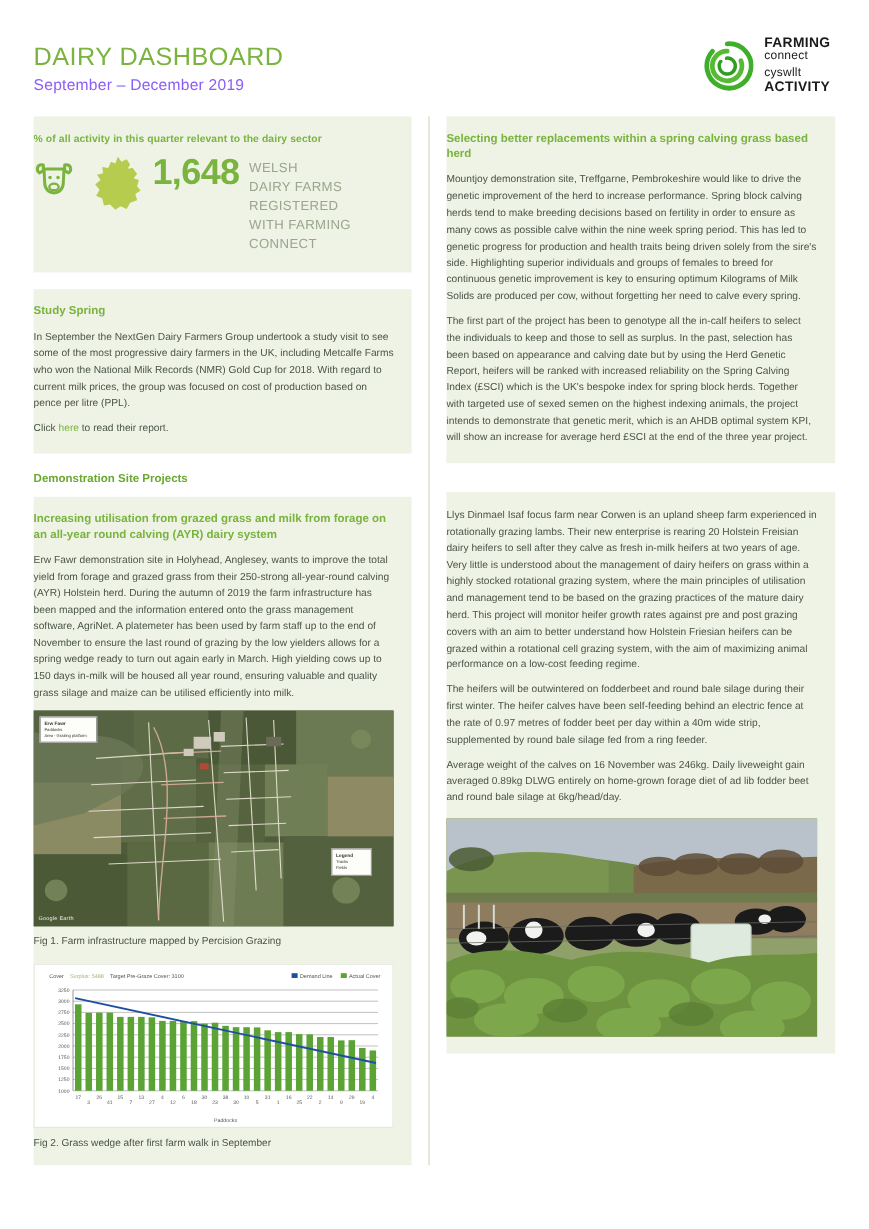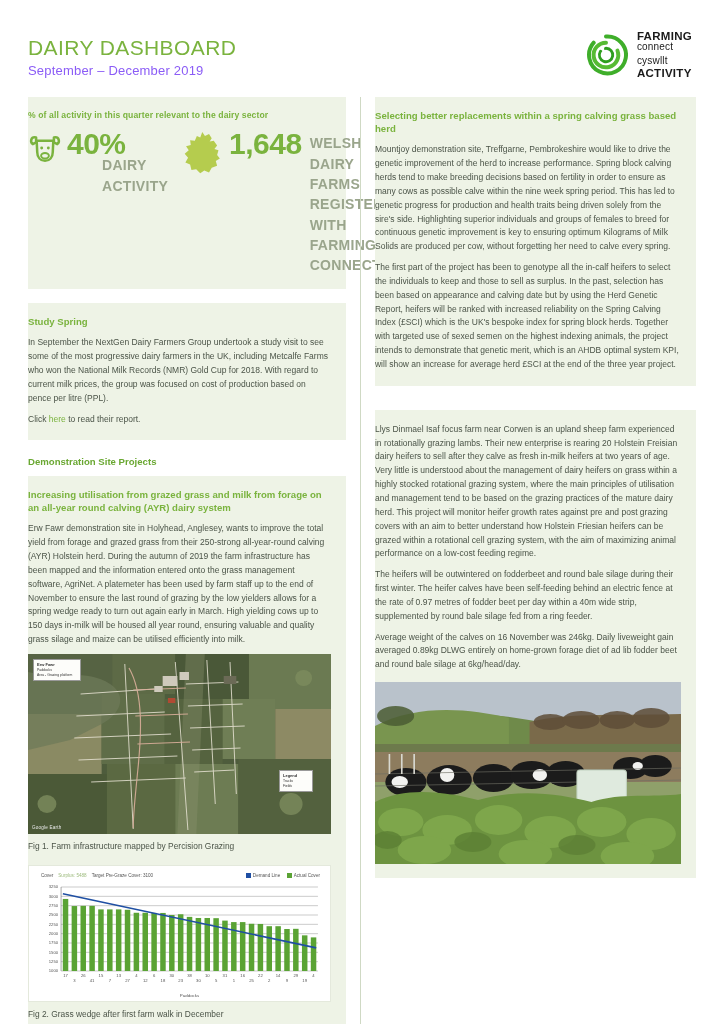--- a/index.html
+++ b/index.html
@@ -36,21 +36,21 @@
   .panel { background: #eef3e6; padding: 13px 15px 14px 0; }
   .panel + .panel { margin-top: 14px; }
 
   
   .stat-caption { font-size: 8.6px; font-weight: bold; color: #7ab33e; letter-spacing: .1px; }
   .stat-row { display: flex; align-items: flex-start; margin-top: 9px; }
   .stat-unit { display: flex; align-items: flex-start; }
   .cow-icon { width: 34px; height: 30px; margin-top: 4px; }
   .wales-icon { width: 46px; height: 48px; margin-left: 14px; }
   .big-num { font-size: 30px; font-weight: bold; color: #7ab33e; line-height: 1; margin-left: 5px; letter-spacing: -.5px;}
-  .stat-sub { font-size: 14px; font-weight: bold; color: #9aa58c; line-height: 1.45;
+  .stat-sub { font-size: 11px; font-weight: normal; color: #9aa58c; line-height: 1.45;
               letter-spacing: .3px; margin-top: 4px; }
   .stat-sub-under { margin-left: 40px; margin-top: -4px; }
   .stat-right-label { margin-left: 8px; margin-top: 4px; }
 
   
   .panel-head { font-size: 9.6px; font-weight: bold; color: #7ab33e; line-height: 1.35;
                 margin-bottom: 7px; }
   p.body { font-size: 8.5px; line-height: 1.63; color: #4b5448; margin-bottom: 7px;
            text-align: left; }
   p.body:last-child { margin-bottom: 0; }
@@ -125,27 +125,20 @@
             <svg class="cow-icon" viewBox="0 0 60 54">
               <g fill="none" stroke="#7ab33e" stroke-width="4.5" stroke-linejoin="round">
                 <path d="M14 8 C4 6 3 16 8 20 L14 17 Z"></path>
                 <path d="M46 8 C56 6 57 16 52 20 L46 17 Z"></path>
                 <path d="M15 14 L45 14 L44 34 C44 44 38 50 30 50 C22 50 16 44 16 34 Z"></path>
               </g>
               <circle cx="24" cy="27" r="2.6" fill="#7ab33e"></circle>
               <circle cx="36" cy="27" r="2.6" fill="#7ab33e"></circle>
               <ellipse cx="30" cy="41" rx="7" ry="5" fill="none" stroke="#7ab33e" stroke-width="3.5"></ellipse>
             </svg>
-            <div>
-              <div class="big-num">40%</div>
-              <div class="stat-sub stat-sub-under">
-                <div>DAIRY</div>
-                <div>ACTIVITY</div>
-              </div>
-            </div>
           </div>
 
           <div class="stat-unit">
             <svg class="wales-icon" viewBox="0 0 62 66">
               <path fill="#b5cc4e" d="M30 2 L34 8 L40 5 L44 11 L41 16 L47 15 L52 22 L48 27 L54 29
                    L52 36 L56 41 L50 45 L52 52 L44 55 L40 62 L33 59 L27 63 L21 57 L14 58 L12 50
                    L5 47 L9 40 L4 34 L10 29 L6 23 L13 21 L12 14 L19 15 L22 8 L27 10 Z"></path>
             </svg>
             <div class="big-num">1,648</div>
             <div class="stat-sub stat-right-label">
@@ -343,21 +336,21 @@
                 <text x="233.44827586206898" y="101" text-anchor="middle" class="xtick-lbl">2</text>
                 <text x="242.27586206896552" y="96.5" text-anchor="middle" class="xtick-lbl">14</text>
                 <text x="251.10344827586206" y="101" text-anchor="middle" class="xtick-lbl">9</text>
                 <text x="259.9310344827586" y="96.5" text-anchor="middle" class="xtick-lbl">29</text>
                 <text x="268.7586206896551" y="101" text-anchor="middle" class="xtick-lbl">19</text>
                 <text x="277.5862068965517" y="96.5" text-anchor="middle" class="xtick-lbl">4</text>
               </g>
             <text id="chart-xlabel" class="axis-title" text-anchor="middle" x="154" y="116">Paddocks</text>
           </svg>
         </div>
-        <div class="fig-caption">Fig 2.  Grass wedge after first farm walk in December</div>
+        <div class="fig-caption">Fig 2.  Grass wedge after first farm walk in September</div>
       </div>
     </div>
 
     <div class="col-divider"></div>
 
     <div class="col-right">
 
       <div class="panel">
         <div class="panel-head">Selecting better replacements within a spring calving grass based herd</div>
         <p class="body">Mountjoy demonstration site, Treffgarne, Pembrokeshire would like to drive the genetic improvement of the herd to increase performance. Spring block calving herds tend to make breeding decisions based on fertility in order to ensure as many cows as possible calve within the nine week spring period. This has led to genetic progress for production and health traits being driven solely from the sire's side. Highlighting superior individuals and groups of females to breed for continuous genetic improvement is key to ensuring optimum Kilograms of Milk Solids are produced per cow, without forgetting her need to calve every spring.</p>

